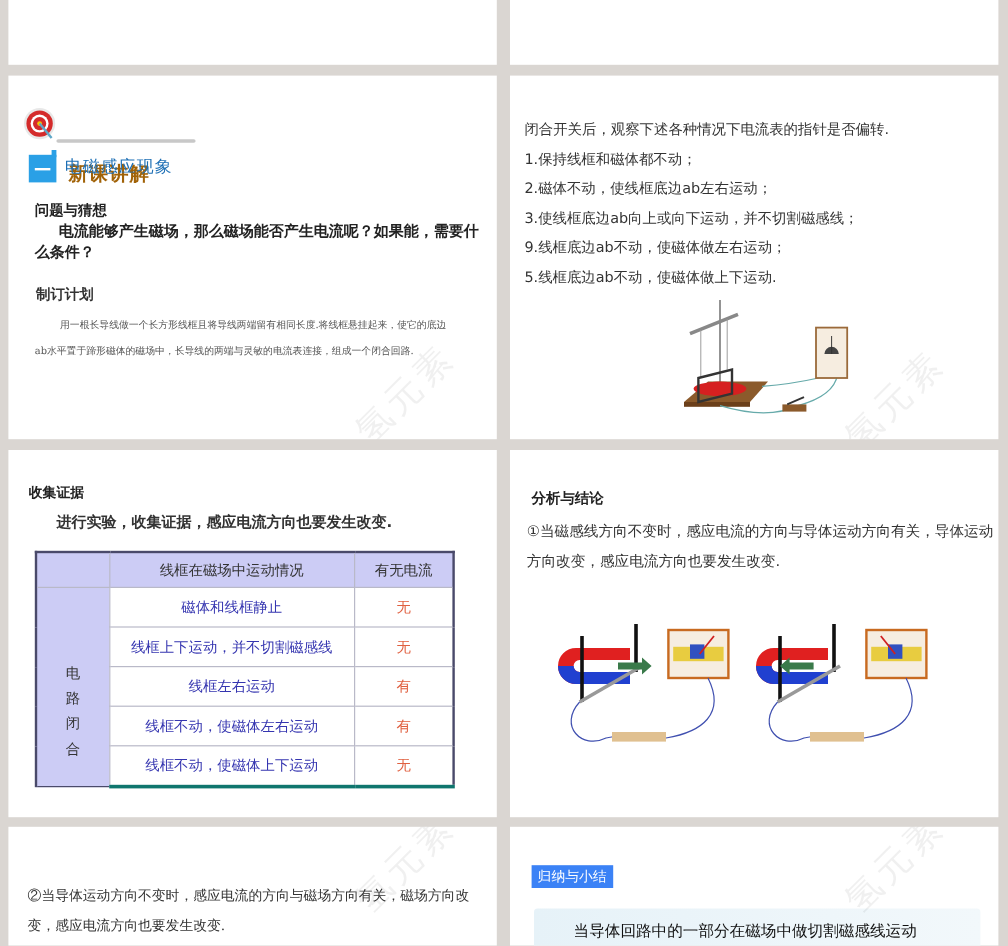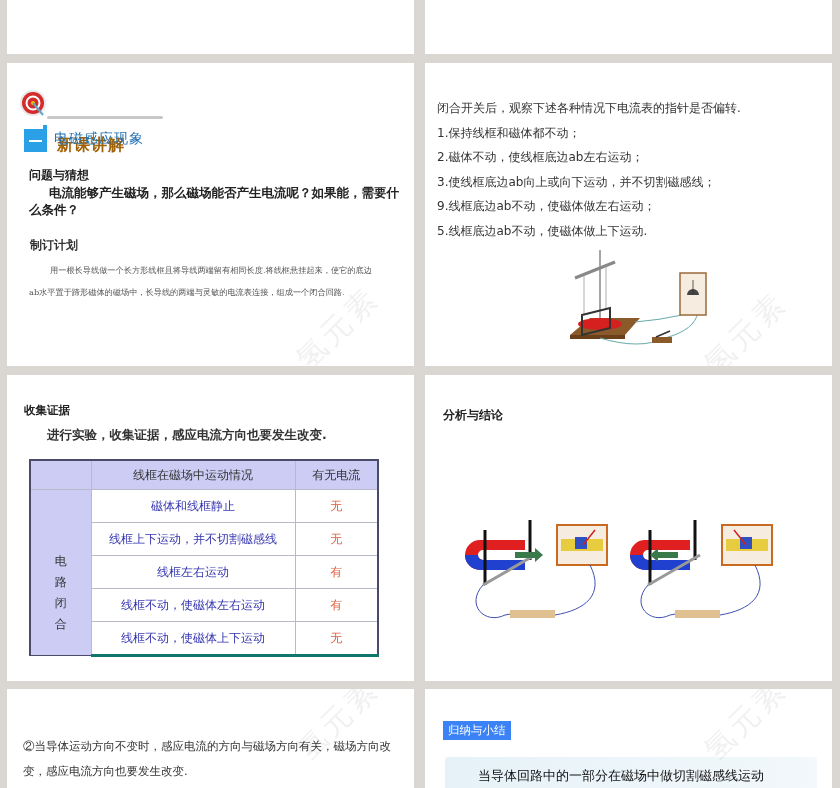--- a/index.html
+++ b/index.html
@@ -183,20 +183,21 @@
     <tr class="last">
       <td class="rowlabel">线框不动，使磁体上下运动</td>
       <td class="rowval">无</td>
     </tr>
   </tbody>
     </table>
 </div>
 
 <div class="panel p-r r2">
   <div class="abs an-head">分析与结论</div>
+  <div class="abs an-body">①当磁感线方向不变时，感应电流的方向与导体运动方向有关，导体运动方向改变，感应电流方向也要发生改变.</div>
   <svg class="abs" style="left:40px; top:140px;" width="330" height="115" viewBox="0 0 330 115">
 
     <g>
       <path d="M60 25 L15 25 A15 15 0 0 0 15 55 L60 55 L60 45 L18 45 A5 5 0 0 1 18 35 L60 35 Z" fill="#e02020"></path>
       <path d="M0 40 A15 15 0 0 0 15 55 L60 55 L60 45 L18 45 A5 5 0 0 1 13 40 Z" fill="#2040d0"></path>
       <line x1="20" y1="15" x2="20" y2="70" stroke="#111" stroke-width="3"></line>
       <line x1="65" y1="5" x2="65" y2="45" stroke="#111" stroke-width="3"></line>
       <line x1="18" y1="70" x2="70" y2="40" stroke="#999" stroke-width="3"></line>
       <polygon points="50,37 70,37 70,33 78,40 70,47 70,43 50,43" fill="#3a7a4a"></polygon>
       <rect x="92" y="10" width="50" height="40" fill="#f6ede0" stroke="#c86a20" stroke-width="2"></rect>

